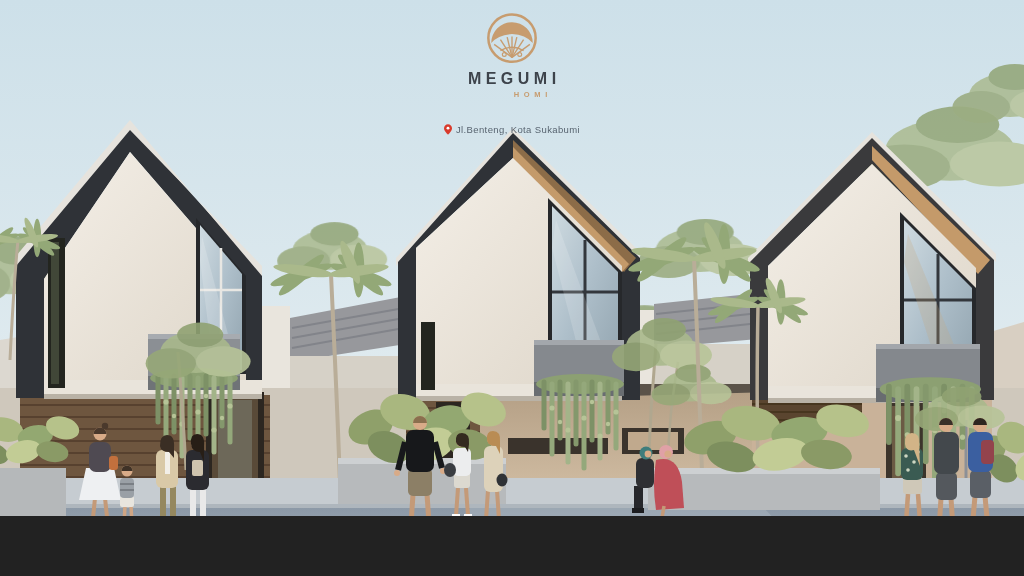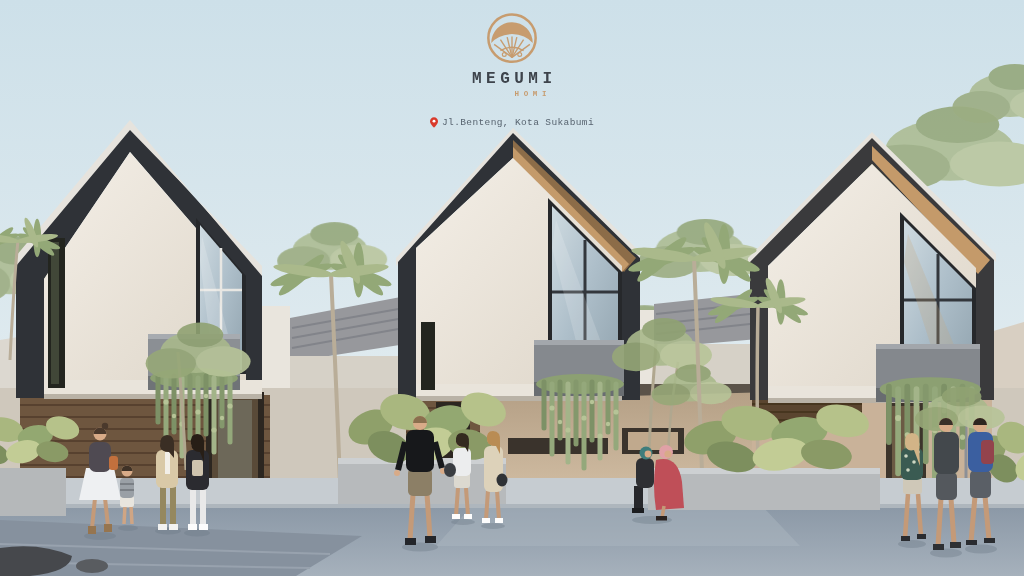--- a/index.html
+++ b/index.html
@@ -1,36 +1,36 @@
 <!DOCTYPE html>
 <html><head>
 <meta charset="utf-8">
 <style>
   html,body{margin:0;padding:0;background:#222;}
   .poster{
-    position:relative;width:1024px;height:576px;overflow:hidden;
-    font-family:Liberation Mono, monospace;
+    position:relative;width:1024px;height:516px;overflow:hidden;
+    font-family:Liberation Sans, sans-serif;
     background:linear-gradient(#cde0e9,#e6eef1 78%,#eef3f4);
   }
   .scene{position:absolute;inset:0;display:block;}
   .header{
     position:absolute;top:12px;left:0;right:0;text-align:center;z-index:5;
     color:#41464e;user-select:none;
   }
   .logo-mark{display:block;margin:0 auto 2px auto;}
   .brand-name{
     font-size:16px;font-weight:bold;letter-spacing:.28em;color:#3d434b;
     text-indent:.28em;
   }
   .brand-sub{
     font-size:7.5px;font-weight:bold;letter-spacing:.62em;color:#c79c6f;
     text-indent:.62em;margin-top:2px;padding-left:37px;
   }
   .addr-row{
-    margin-top:19px;font-size:9.5px;color:#586470;letter-spacing:.04em;
+    margin-top:25px;font-size:9.5px;color:#586470;letter-spacing:.04em;
     display:flex;align-items:center;justify-content:center;gap:4px;
   }
   .website{
     margin-top:2px;font-size:15.5px;color:#4d5a66;letter-spacing:.015em;
   }
 </style>
 </head>
 <body>
 
 <div class="poster">

